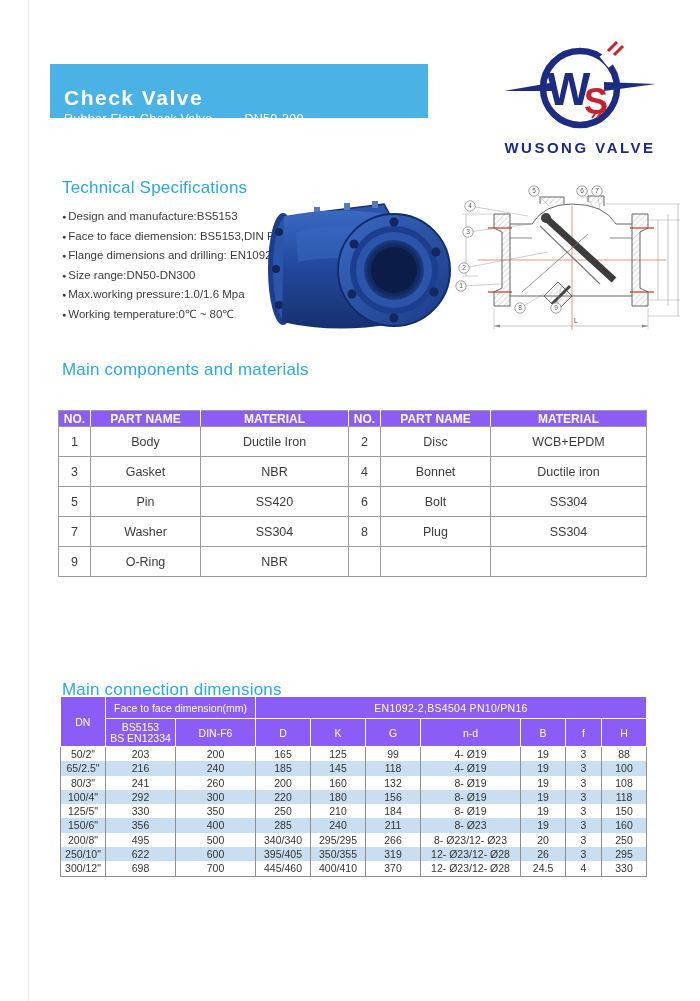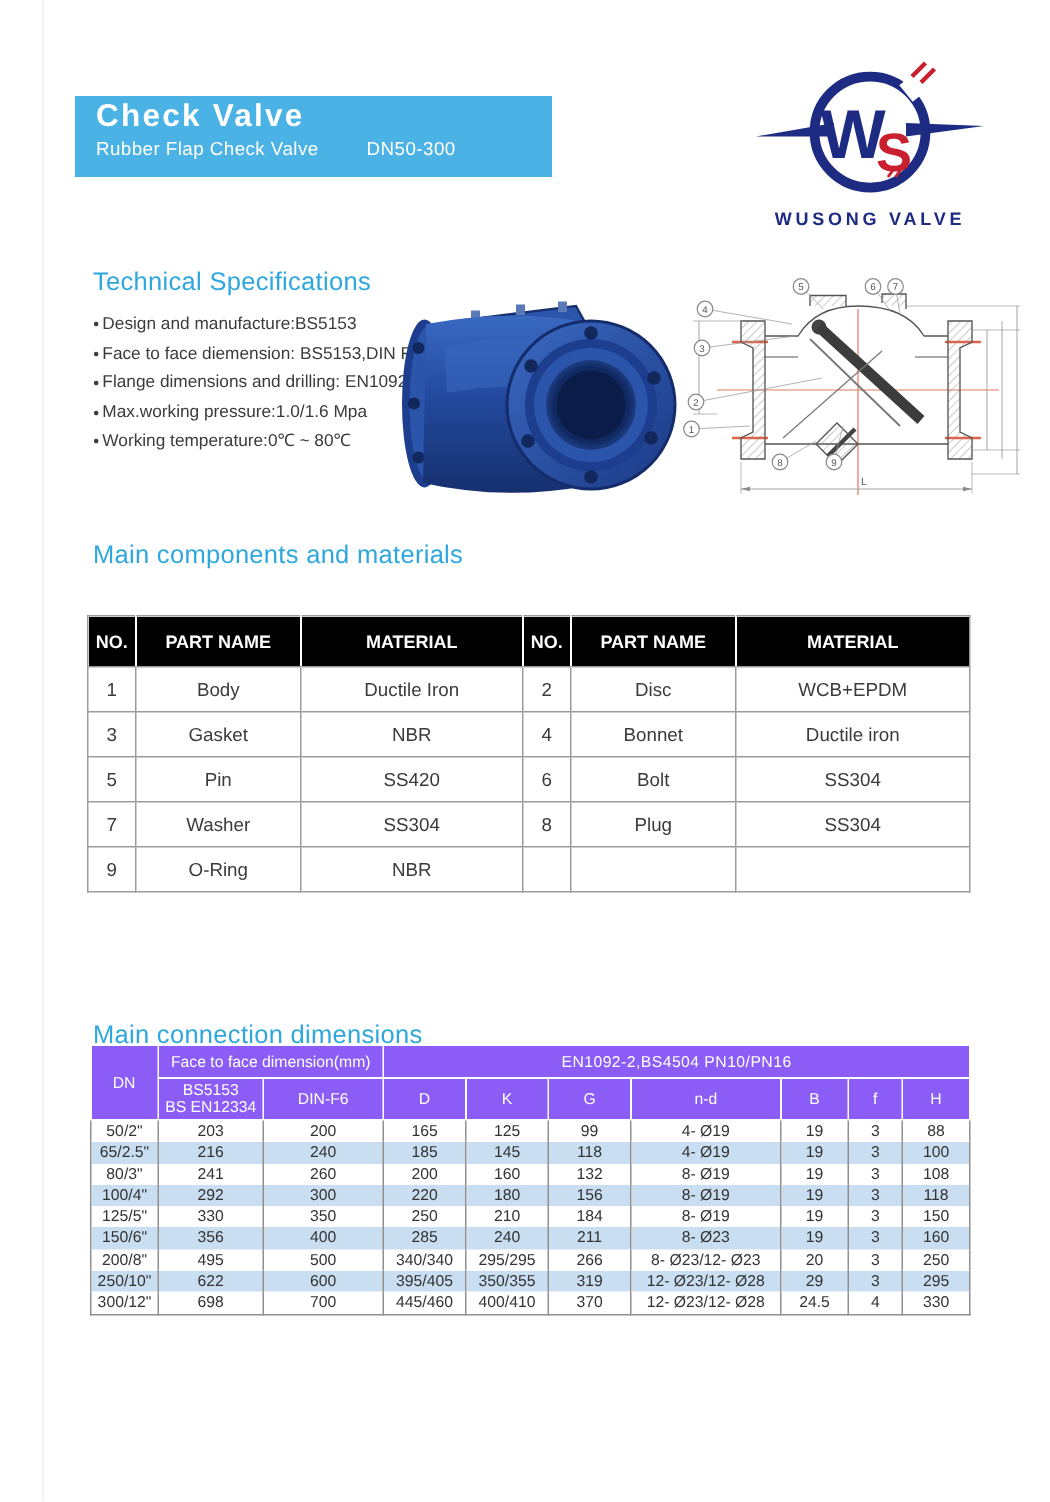--- a/index.html
+++ b/index.html
@@ -2,51 +2,51 @@
 <html><head>
 <meta charset="utf-8">
 <style>
   * { margin:0; padding:0; box-sizing:border-box; }
   html,body { background:#fff; }
   body { font-family:"Liberation Sans", sans-serif; }
   .page { position:relative; width:700px; height:1001px; background:#ffffff; overflow:hidden; margin:0 auto; }
   .scan-line { position:absolute; left:28px; top:0; width:1px; height:1001px; background:#ededed; }
 
   
-  .banner { position:absolute; left:50px; top:64px; width:318px; height:54px;
-            background:#4BB2E5; color:#fff; padding:2px 14px 7px 14px; }
+  .banner { position:absolute; left:50px; top:64px; width:378px; height:54px;
+            background:#4BB2E5; color:#fff; padding:22px 14px 7px 14px; }
   .banner .title { font-size:21px; font-weight:700; letter-spacing:1.5px; line-height:24px; }
   .banner .sub { margin-top:2px; font-size:12.5px; letter-spacing:.3px; display:flex;text-align:center; }
   .banner .sub .dn { margin-left:32px; }
 
   
   .logo { position:absolute; left:492px; top:38px; width:176px; text-align:center; }
   .logo svg { display:block; margin:0 auto; }
-  .logo .brand { margin-top:1px; font-size:12px; font-weight:700; letter-spacing:2.5px; color:#1E2B82; }
+  .logo .brand { margin-top:1px; font-size:15px; font-weight:700; letter-spacing:2.5px; color:#1E2B82; }
 
   
   .sec-heading { position:absolute; font-size:17px; color:#2EA7DE; letter-spacing:.2px; font-weight:400;text-align:right; }
 
   
   .bullets { position:absolute; left:62px; top:207px; width:215px; list-style:none; }
   .bullets li { font-size:11.5px; color:#3b3b3b; line-height:18.6px; white-space:nowrap; }
   .bullets li::before { content:"●"; font-size:7px; vertical-align:1px; margin-right:2px; color:#3b3b3b; }
 
   
   .photo { position:absolute; left:266px; top:192px; width:186px; height:150px; }
   .drawing { position:absolute; left:448px; top:180px; width:248px; height:160px; }
 
   
   table { border-collapse:collapse; table-layout:fixed; }
   th, td { text-align:center; vertical-align:middle; overflow:hidden; }
 
   
   .comp-table { position:absolute; left:58px; top:410px; width:588px; }
-  .comp-table th { background:#000000; color:#fff; font-size:12px; font-weight:700;
-                   height:34px; border:1px solid #fff; border-top:1px solid #9b9b9b; border-bottom:1px solid #9b9b9b; }
+  .comp-table th { background:#8b5cf6; color:#fff; font-size:12px; font-weight:700;
+                   height:16px; border:1px solid #fff; border-top:1px solid #9b9b9b; border-bottom:1px solid #9b9b9b; }
   .comp-table th:first-child { border-left:1px solid #9b9b9b; }
   .comp-table th:last-child { border-right:1px solid #9b9b9b; }
   .comp-table td { height:30px; font-size:12.5px; color:#3b3b3b; border:1px solid #9b9b9b; background:#fff; }
 
   
   .dims-table { position:absolute; left:60px; top:696px; width:586px; }
   .dims-table thead th { background:#8b5cf6; color:#fff; font-weight:400; border:1.5px solid #fff; }
   .dims-table thead tr.gr1 th { height:22px; font-size:10.5px; }
   .dims-table thead tr.gr2 th { height:28px; font-size:10.5px; }
   .dims-table thead th.th-dn { font-size:11px; border-left:none; }
@@ -91,20 +91,21 @@
       <line x1="97" y1="80" x2="102" y2="73" stroke="#C8202F" stroke-width="2"></line>
     </svg>
     <div class="brand">WUSONG VALVE</div>
   </div>
 
   <div class="sec-heading" style="left:62px; top:178px;">Technical Specifications</div>
   <ul class="bullets">
     <li>Design and manufacture:BS5153</li>
     <li>Face to face diemension: BS5153,DIN F6</li>
     <li>Flange dimensions and drilling: EN1092-2</li>
+    <li>Size range:DN50-DN300</li>
     <li>Max.working pressure:1.0/1.6 Mpa</li>
     <li>Working temperature:0℃ ~ 80℃</li>
   </ul>
 
   <div class="photo">
     <svg width="186" height="150" viewBox="0 0 186 150">
       <defs>
         <linearGradient id="bodyG" x1="0" y1="0" x2="0" y2="1">
           <stop offset="0" stop-color="#3a69c2"></stop>
           <stop offset="0.45" stop-color="#234a9e"></stop>
@@ -418,21 +419,21 @@
           <td>250</td>
         </tr>
         <tr>
           <td>250/10"</td>
           <td>622</td>
           <td>600</td>
           <td>395/405</td>
           <td>350/355</td>
           <td>319</td>
           <td>12- Ø23/12- Ø28</td>
-          <td>29</td>
+          <td>26</td>
           <td>3</td>
           <td>295</td>
         </tr>
         <tr>
           <td>300/12"</td>
           <td>698</td>
           <td>700</td>
           <td>445/460</td>
           <td>400/410</td>
           <td>370</td>

